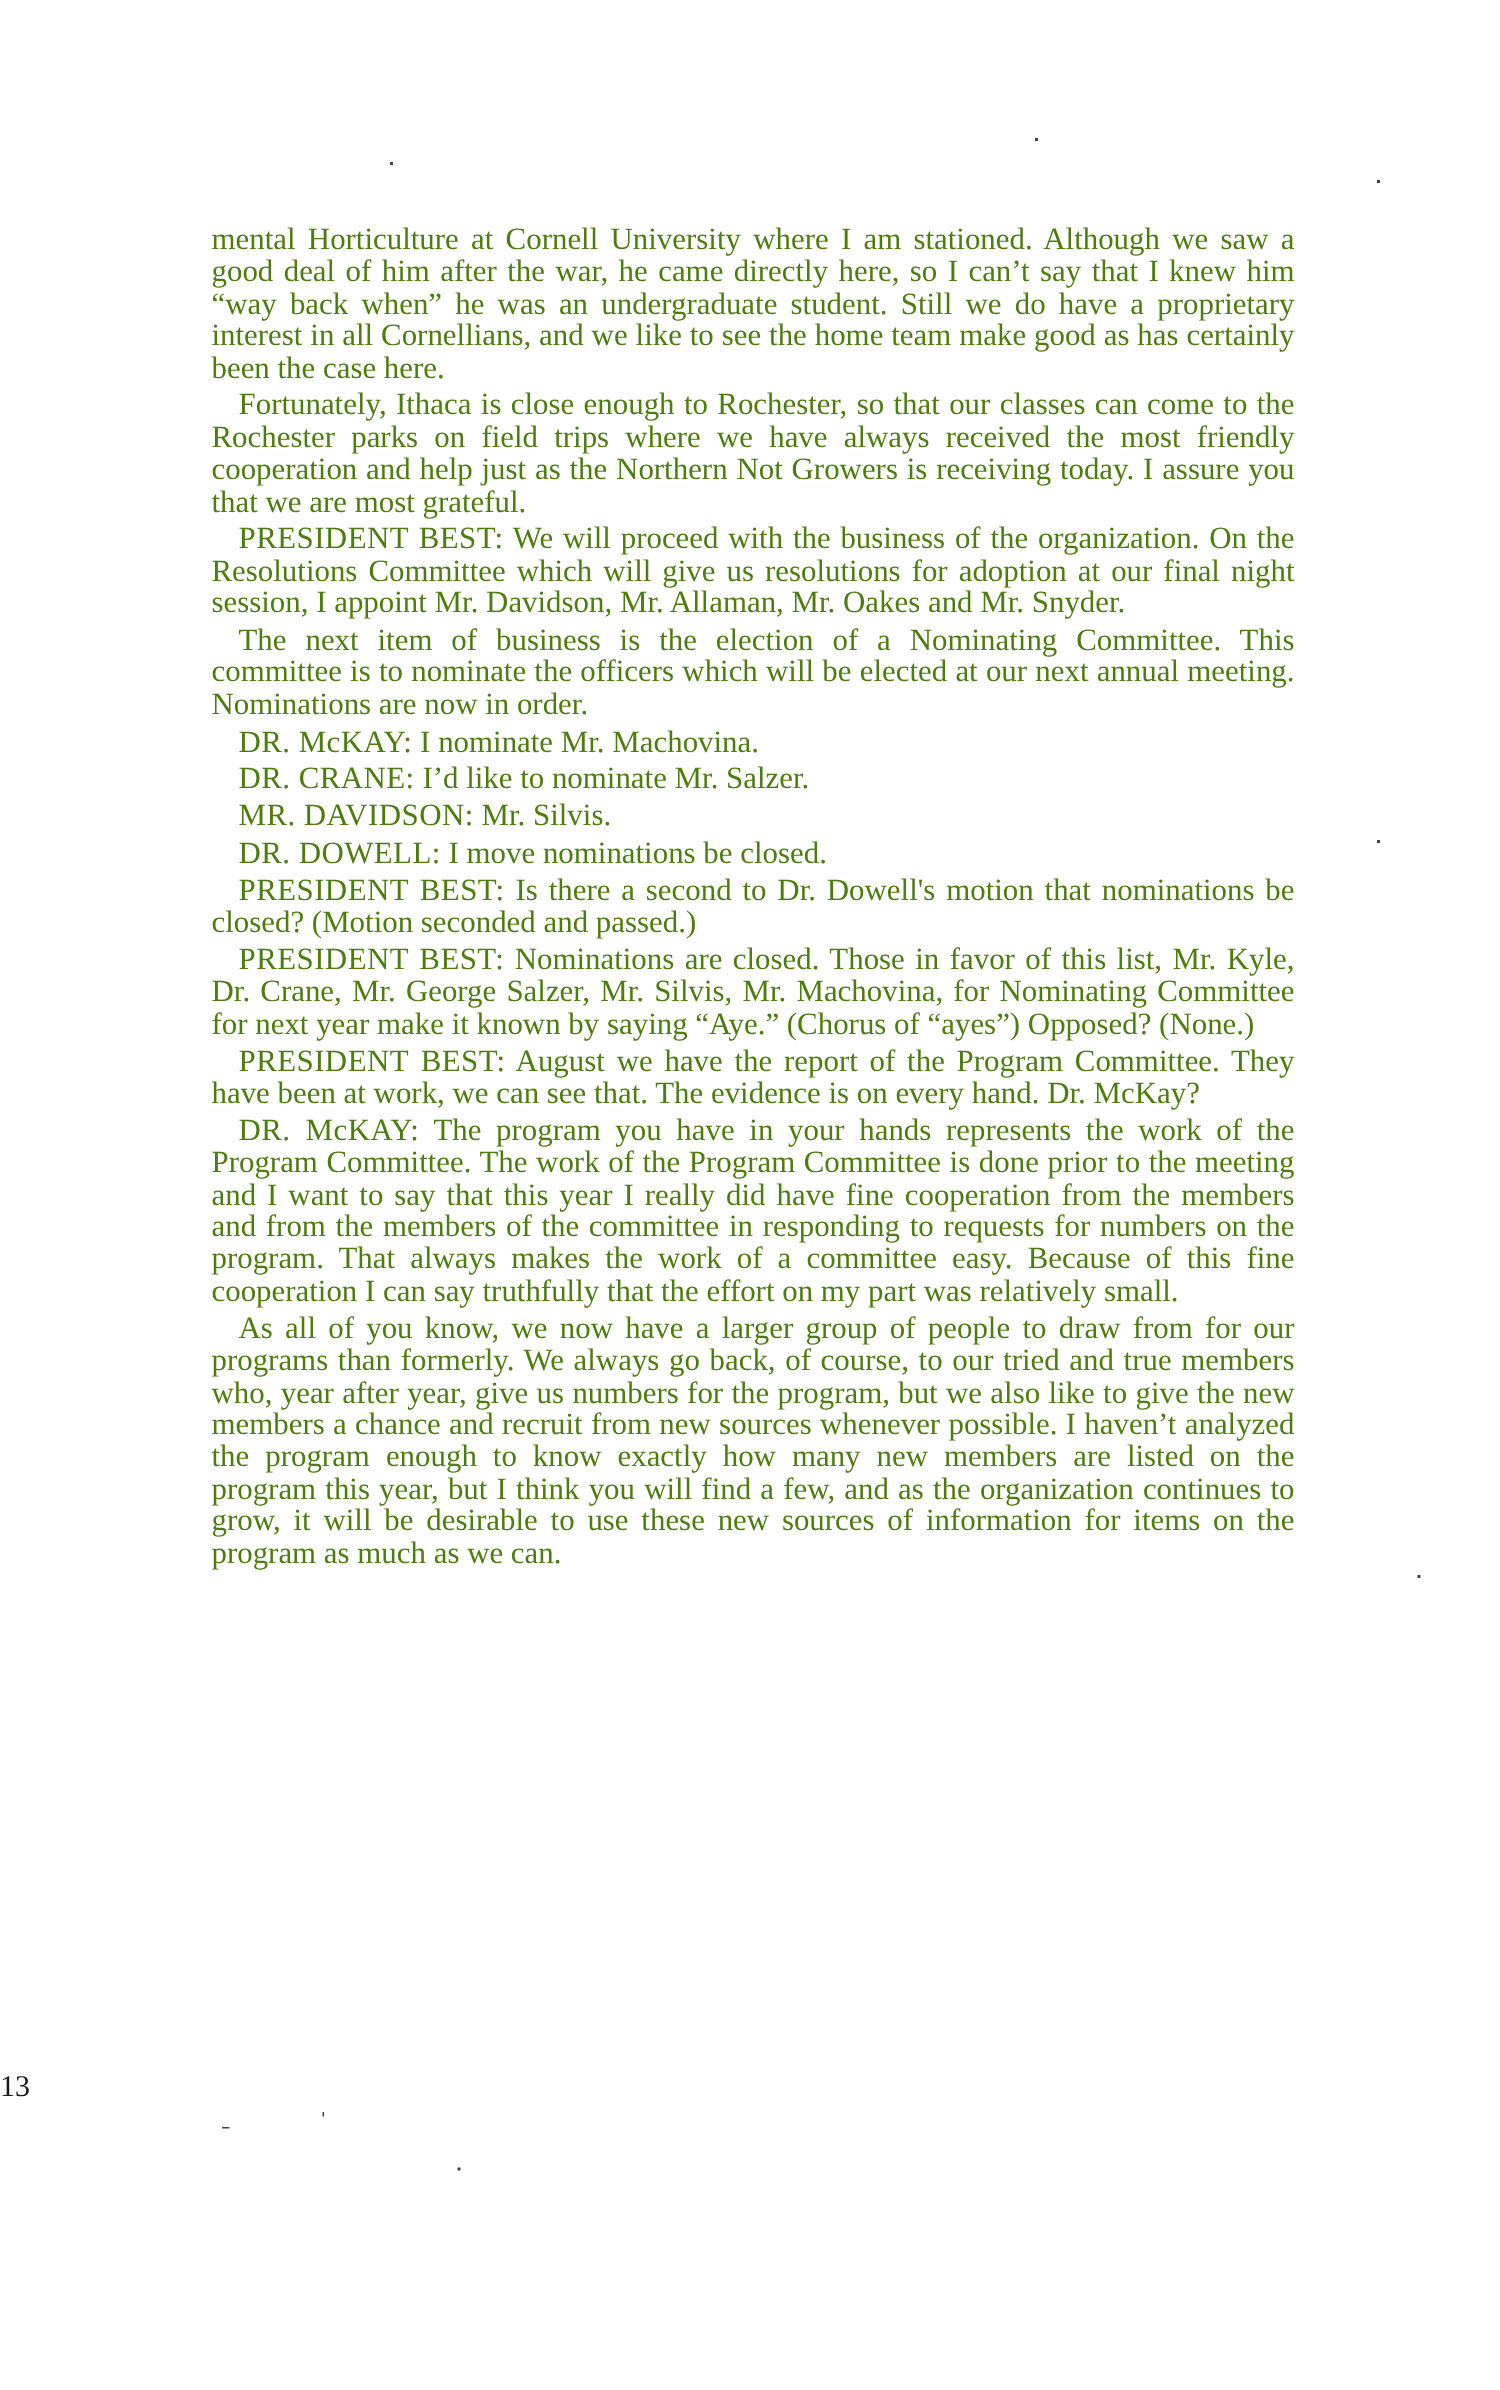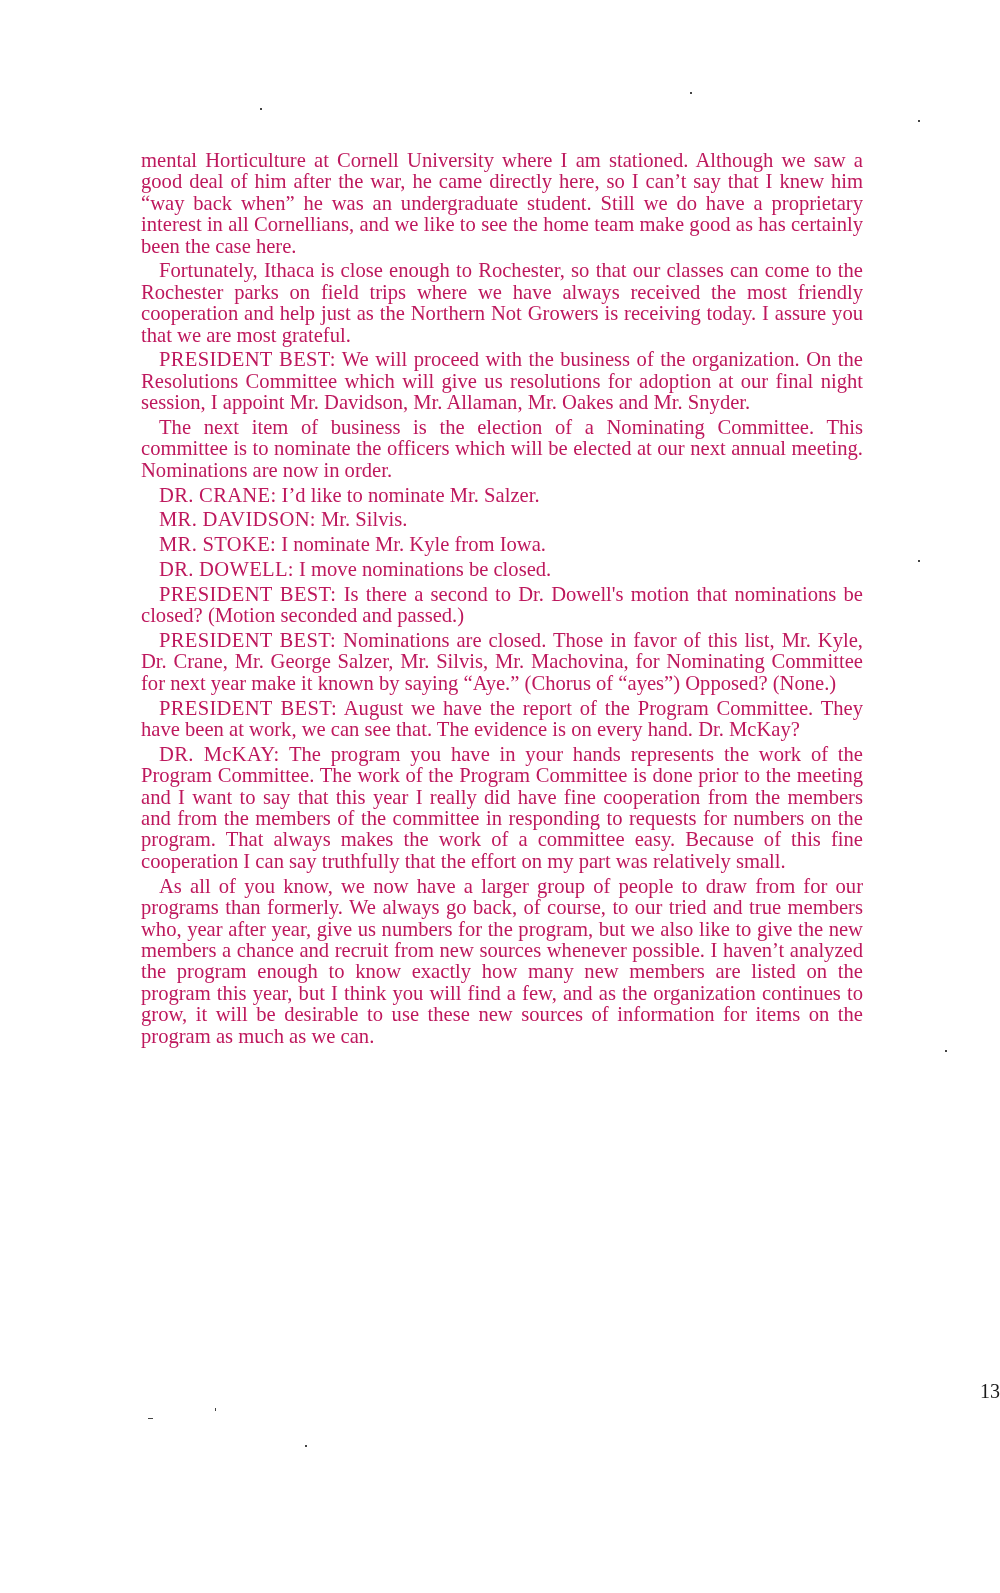--- a/index.html
+++ b/index.html
@@ -5,30 +5,30 @@
   html, body { margin: 0; padding: 0; background: #ffffff; }
   body { width: 1000px; height: 1593px; position: relative; overflow: hidden; }
   .page {
     position: absolute;
     left: 141px;
     top: 150px;
     width: 722px;
     font-family: "Liberation Serif", "DejaVu Serif", serif;
     font-size: 20.6px;
     line-height: 21.4px;
-    color: #be185d;
+    color: #4d7c0f;
     text-align: justify;
   }
   .para { margin: 0 0 3.4px 0; text-indent: 18px; }
   .para.first { text-indent: 0; }
   .speaker { letter-spacing: 0.3px; }
   .page-number {
     position: absolute;
     left: 0; width: 1000px; top: 1380px;
-    text-align: right;
+    text-align: left;
     font-family: "Liberation Serif", "DejaVu Serif", serif;
     font-size: 20px;
     color: #1a1a1a;
   }
   .speck { position: absolute; background: #444; }
 </style>
 </head>
 <body>
 
 <div class="page">
@@ -39,30 +39,30 @@
     <span>Fortunately, Ithaca is close enough to Rochester, so that our classes can come to the Rochester parks on field trips where we have always received the most friendly cooperation and help just as the Northern Not Growers is receiving today. I assure you that we are most grateful.</span>
   </p>
   <p class="para">
     <span class="speaker">PRESIDENT BEST:</span>
     <span>We will proceed with the business of the organization. On the Resolutions Committee which will give us resolutions for adoption at our final night session, I appoint Mr. Davidson, Mr. Allaman, Mr. Oakes and Mr. Snyder.</span>
   </p>
   <p class="para">
     <span>The next item of business is the election of a Nominating Committee. This committee is to nominate the officers which will be elected at our next annual meeting. Nominations are now in order.</span>
   </p>
   <p class="para">
+    <span class="speaker">DR. McKAY:</span>
+    <span>I nominate Mr. Machovina.</span>
+  </p>
+  <p class="para">
     <span class="speaker">DR. CRANE:</span>
     <span>I’d like to nominate Mr. Salzer.</span>
   </p>
   <p class="para">
     <span class="speaker">MR. DAVIDSON:</span>
     <span>Mr. Silvis.</span>
-  </p>
-  <p class="para">
-    <span class="speaker">MR. STOKE:</span>
-    <span>I nominate Mr. Kyle from Iowa.</span>
   </p>
   <p class="para">
     <span class="speaker">DR. DOWELL:</span>
     <span>I move nominations be closed.</span>
   </p>
   <p class="para">
     <span class="speaker">PRESIDENT BEST:</span>
     <span>Is there a second to Dr. Dowell's motion that nominations be closed? (Motion seconded and passed.)</span>
   </p>
   <p class="para">

